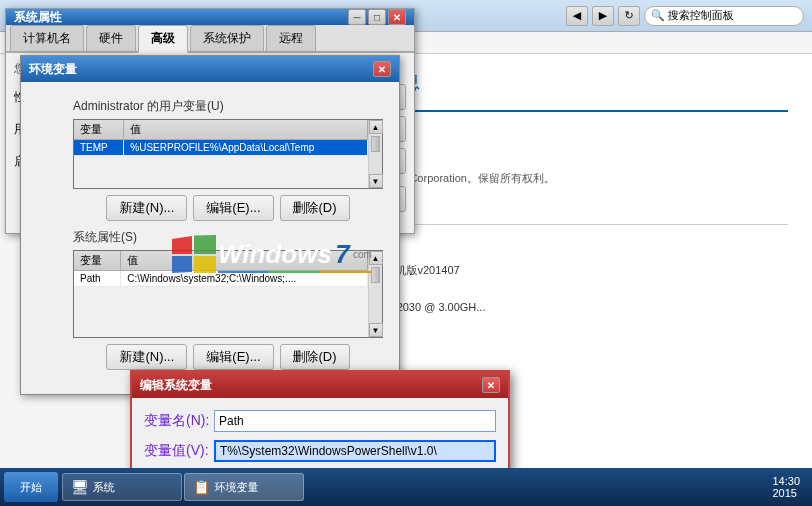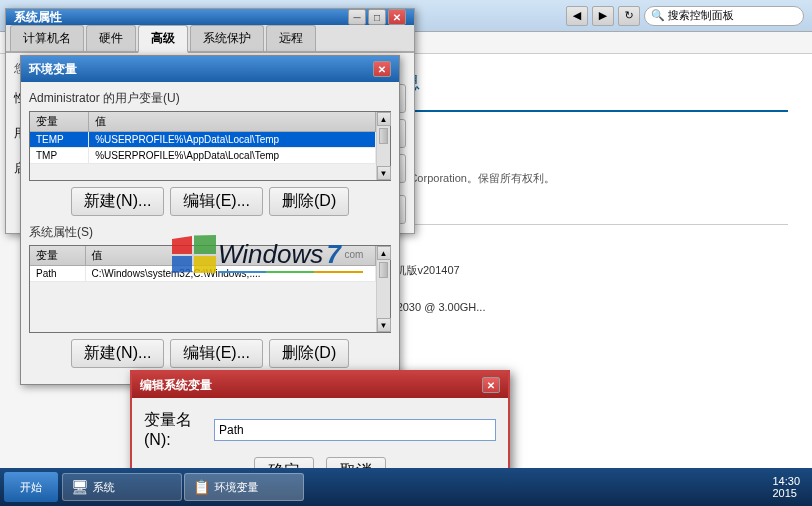--- a/index.html
+++ b/index.html
@@ -192,42 +192,43 @@
       height: 26px;
       display: flex;
       align-items: center;
       padding: 0 8px;
       color: white;
       font-size: 12px;
       font-weight: bold;
     }
 
     .env-dialog-body {
-      padding: 8px;
+      padding: 16px;
+      margin-left: 36px;
     }
 
     .env-section-label {
       font-size: 12px;
       color: #333;
       margin-bottom: 4px;
     }
 
     .env-buttons {
       display: flex;
       gap: 6px;
       margin-bottom: 8px;
       justify-content: center;
     }
 
     .win-btn {
       background: linear-gradient(to bottom, #f5f5f5, #e0e0e0);
       border: 1px solid #aaa;
       border-radius: 3px;
       padding: 3px 12px;
-      font-size: 16px;
+      font-size: 13px;
       cursor: pointer;
       min-width: 60px;
       text-align: center;
     }
 
     .sys-vars-section {
       margin-top: 8px;
     }
 
     
@@ -259,22 +260,22 @@
     }
 
     .edit-row {
       display: flex;
       align-items: center;
       margin-bottom: 8px;
     }
 
     .edit-label {
       width: 70px;
-      font-size: 16px;
-      color: #000000;
+      font-size: 14px;
+      color: #6d28d9;
     }
 
     .edit-input {
       flex: 1;
       height: 22px;
       border: 1px solid #7a9fd4;
       padding: 2px 4px;
       font-size: 12px;
       background: white;
       font-family: inherit;
@@ -567,24 +568,20 @@
         <table class="env-table-inner">
           <thead>
             <tr>
               <th>变量</th>
               <th>值</th>
             </tr>
           </thead>
           <tbody>
             <tr class="selected">
               <td>TEMP</td>
-              <td>%USERPROFILE%\AppData\Local\Temp</td>
-            </tr>
-            <tr>
-              <td>TMP</td>
               <td>%USERPROFILE%\AppData\Local\Temp</td>
             </tr>
           </tbody>
         </table>
       </div>
       <div class="scroll-track">
         <div class="scroll-up-btn">▲</div>
         <div class="scroll-thumb-area">
           <div class="scroll-thumb"></div>
         </div>
@@ -637,39 +634,43 @@
   <div class="win7-watermark-inner">
     <svg width="48" height="38" viewBox="0 0 48 38">
       <g opacity="0.85">
         <path d="M2,4 L22,1 L22,19 L2,19 Z" fill="#e02020"></path>
         <path d="M24,0.5 L46,0 L46,19 L24,19 Z" fill="#40a040"></path>
         <path d="M2,21 L22,21 L22,37 L2,38 Z" fill="#2060c0"></path>
         <path d="M24,21 L46,21 L46,38 L24,38 Z" fill="#e0c000"></path>
       </g>
     </svg>
     <div style="position: relative; display: inline-block;">
-      <span style="font-size: 26px; font-weight: normal; font-style: italic; color: #0f172a; font-family: Arial, sans-serif;">Windows</span>
+      <span style="font-size: 26px; font-weight: bold; font-style: italic; color: #ffffff; font-family: Arial, sans-serif;">Windows</span>
       <span style="font-size: 26px; font-weight: bold; font-style: italic; color: #1a5fa8;">7</span>
       <span style="font-size: 10px; color: #777; vertical-align: super;">com</span>
       <div style="position: absolute; bottom: -3px; left: 0; right: 0; height: 2px; background: linear-gradient(to right, #3a8ad0 33%, #50c050 33%, #50c050 66%, #e0a000 66%);"></div>
     </div>
   </div>
 </div>
 
 <div class="edit-dialog">
   <div class="edit-dialog-titlebar">
     <span>编辑系统变量</span>
     <div style="margin-left: auto; display: flex; gap: 2px;">
       <div class="titlebar-btn close-btn">✕</div>
     </div>
   </div>
   <div class="edit-dialog-body">
     <div class="edit-row">
       <span class="edit-label">变量名(N):</span>
       <input class="edit-input" type="text" value="Path" style="">
+    </div>
+    <div class="edit-row">
+      <span class="edit-label">变量值(V):</span>
+      <input class="edit-input highlighted" type="text" value="T%\System32\WindowsPowerShell\v1.0\" style="">
     </div>
     <div class="edit-buttons">
       <div class="win-btn">确定</div>
       <div class="win-btn">取消</div>
     </div>
   </div>
 </div>
 
 <div class="taskbar">
   <div class="taskbar-start">开始</div>

